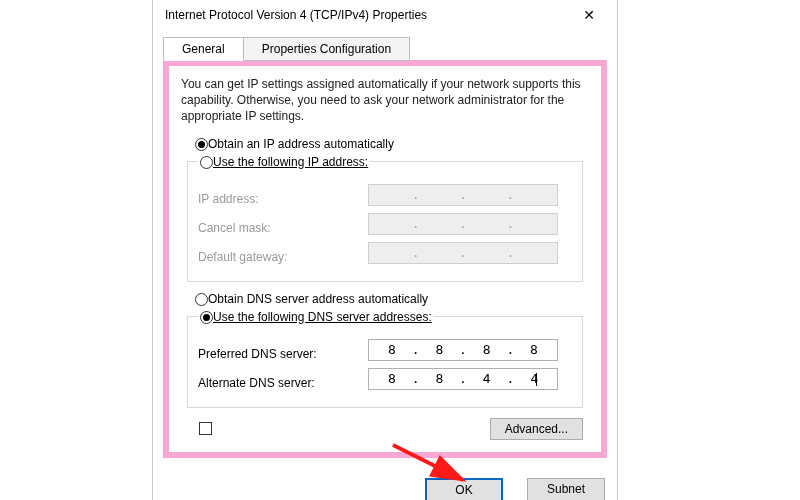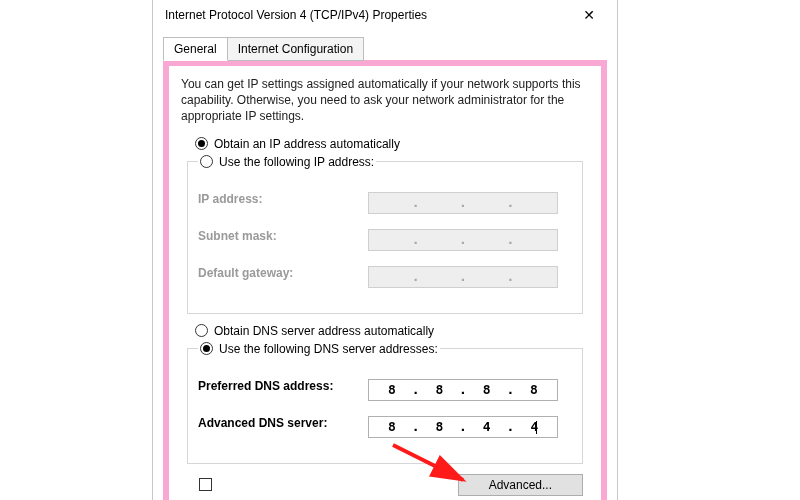--- a/index.html
+++ b/index.html
@@ -42,21 +42,21 @@
   .body {
     padding: 6px 10px 10px 10px;
   }
   .tabs {
     display: flex;
     position: relative;
     z-index: 2;
   }
   .tab {
     border: 1px solid #bdbdbd;
-    padding: 4px 10px;
+    padding: 4px 18px;
     background: #fff;
     font-size: 12px;
     position: relative;
     top: 1px;
   }
   .tab.active {
     border-bottom: 1px solid #fff;
   }
   .tab.inactive {
     background: #f4f4f4;
@@ -67,22 +67,21 @@
     padding: 10px 12px 12px 12px;
   }
   .intro {
     font-size: 12px;
     color: #222;
     line-height: 1.35;
     margin-bottom: 12px;
   }
   .radio-row {
     display: flex;
-    align-items: flex-start;
-    gap: 6px;
+    align-items: flex-end;
     margin: 4px 0 4px 14px;
     font-size: 12px;
   }
   .radio {
     width: 13px; height: 13px;
     border: 1px solid #333;
     border-radius: 50%;
     display: inline-flex;
     align-items: center;
     justify-content: center;
@@ -95,27 +94,27 @@
     border-radius: 50%;
   }
   fieldset.group {
     border: 1px solid #d6d6d6;
     margin: 0 6px 10px 6px;
     padding: 8px 10px 10px 10px;
   }
   fieldset.group legend {
     padding: 0 2px;
     font-size: 12px;
+    text-decoration: underline;
   }
   fieldset.group legend .radio-row { margin: 0; }
   .field-row {
     display: flex;
-    align-items: flex-start;
-    margin: 15px 0;
-    font-weight: bold;
+    align-items: flex-end;
+    margin: 7px 0;
   }
   .field-row .label {
     width: 170px;
     font-size: 12px;
   }
   .field-row.disabled .label { color: #9a9a9a; }
   .ip-input {
     display: flex;
     align-items: center;
     border: 1px solid #b0b0b0;
@@ -149,21 +148,21 @@
     width: 13px; height: 13px;
     border: 1px solid #333;
     display: inline-block;
     margin: 0 6px 0 12px;
     background: #fff;
   }
   .spacer { flex: 1; }
   .btn {
     border: 1px solid #adadad;
     background: #e1e1e1;
-    padding: 3px 30px;
+    padding: 3px 14px;
     font-size: 12px;
     min-width: 78px;
     text-align: center;
   }
   .dlg-buttons {
     display: flex;
     justify-content: flex-end;
     gap: 24px;
     padding: 10px 12px 12px 0;
   }
@@ -188,21 +187,21 @@
 <body>
 
 <div class="dialog">
   <div class="titlebar">
     <span class="title">Internet Protocol Version 4 (TCP/IPv4) Properties</span>
     <span class="close">✕</span>
   </div>
   <div class="body">
     <div class="tabs">
       <div class="tab active">General</div>
-      <div class="tab inactive">Internet Configuration</div>
+      <div class="tab inactive">Properties Configuration</div>
     </div>
     <div class="tab-panel">
       <div class="intro">You can get IP settings assigned automatically if your network supports this capability. Otherwise, you need to ask your network administrator for the appropriate IP settings.</div>
 
       <div class="radio-row">
         <span class="radio checked"></span>
         <span>Obtain an IP address automatically</span>
       </div>
 
       <fieldset class="group">
@@ -218,21 +217,21 @@
             <span class="oct"></span>
               <span class="dot">.</span>
               <span class="oct"></span>
               <span class="dot">.</span>
               <span class="oct"></span>
               <span class="dot">.</span>
               <span class="oct"></span>
           </span>
         </div>
         <div class="field-row disabled">
-          <span class="label">Subnet mask:</span>
+          <span class="label">Cancel mask:</span>
           <span class="ip-input disabled">
             <span class="oct"></span>
               <span class="dot">.</span>
               <span class="oct"></span>
               <span class="dot">.</span>
               <span class="oct"></span>
               <span class="dot">.</span>
               <span class="oct"></span>
           </span>
         </div>
@@ -256,33 +255,33 @@
       </div>
 
       <fieldset class="group">
         <legend>
           <span class="radio-row">
             <span class="radio checked"></span>
             <span>Use the following DNS server addresses:</span>
           </span>
         </legend>
         <div class="field-row">
-          <span class="label">Preferred DNS address:</span>
+          <span class="label">Preferred DNS server:</span>
           <span class="ip-input">
             <span class="oct">8</span>
               <span class="dot">.</span>
             <span class="oct">8</span>
               <span class="dot">.</span>
             <span class="oct">8</span>
               <span class="dot">.</span>
             <span class="oct">8</span>
           </span>
         </div>
         <div class="field-row">
-          <span class="label">Advanced DNS server:</span>
+          <span class="label">Alternate DNS server:</span>
           <span class="ip-input">
             <span class="oct">8</span>
               <span class="dot">.</span>
             <span class="oct">8</span>
               <span class="dot">.</span>
             <span class="oct">4</span>
               <span class="dot">.</span>
             <span class="oct"><span>4</span><span class="caret"></span></span>
           </span>
         </div>

